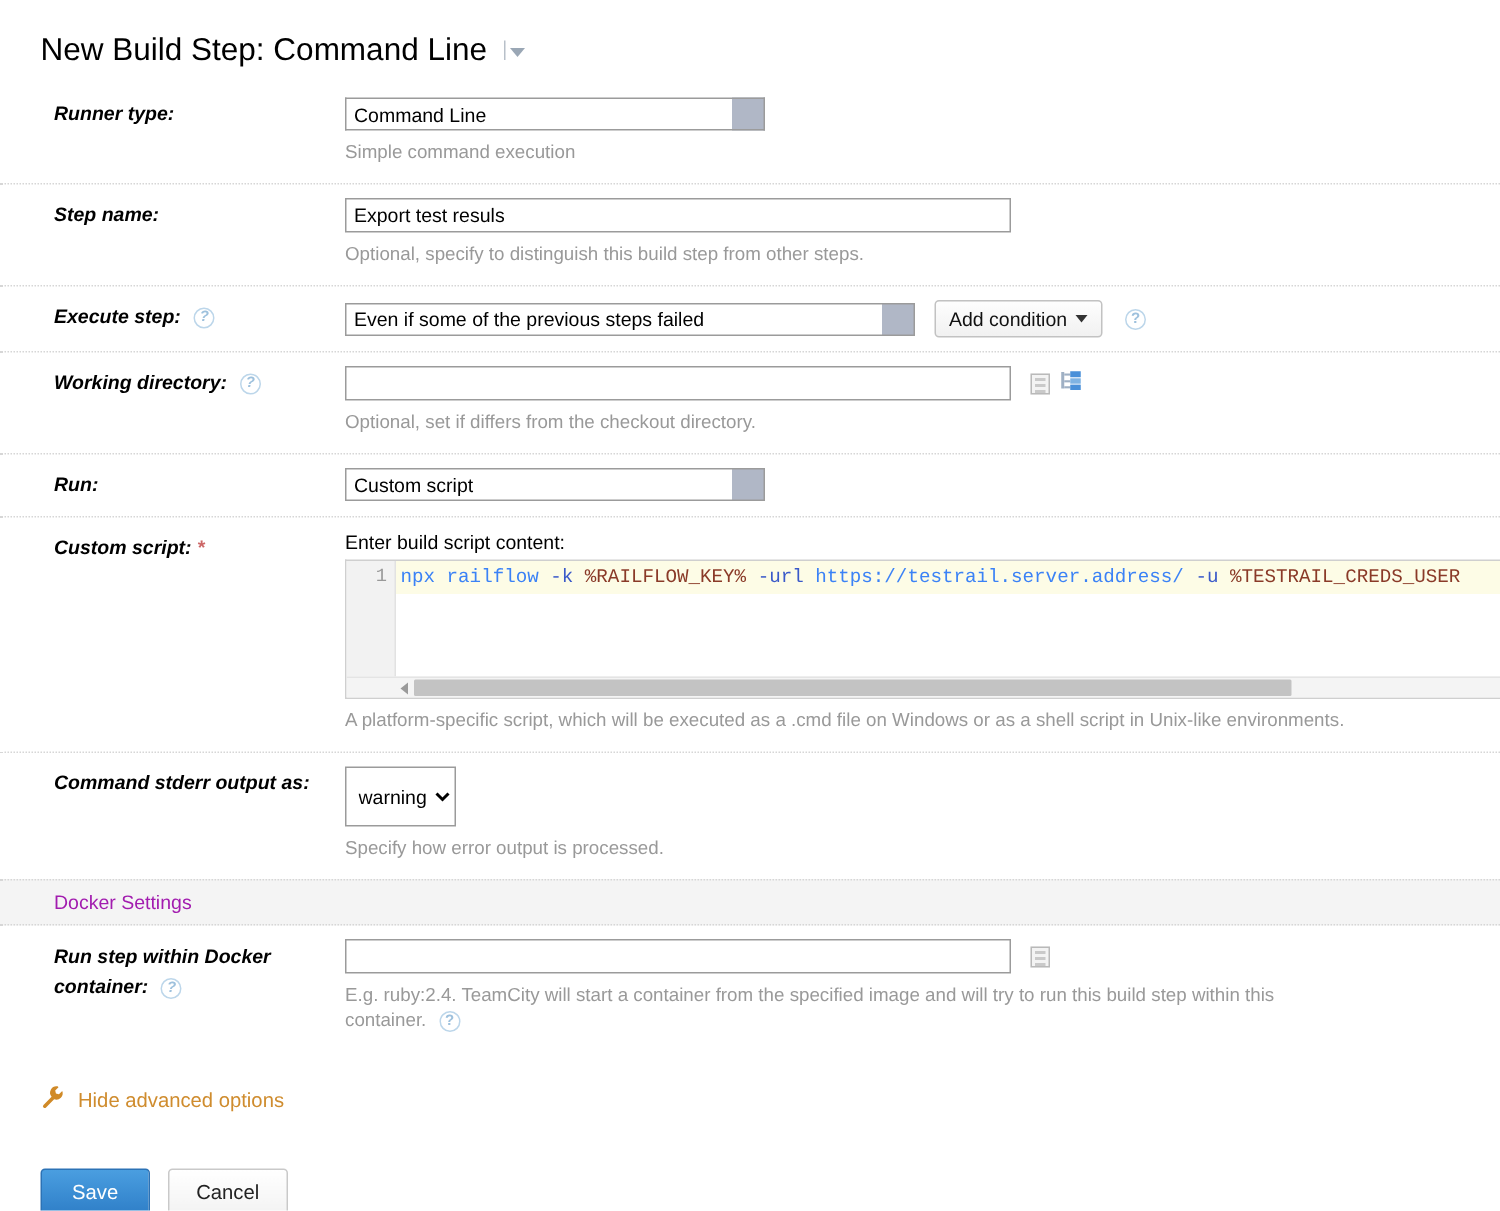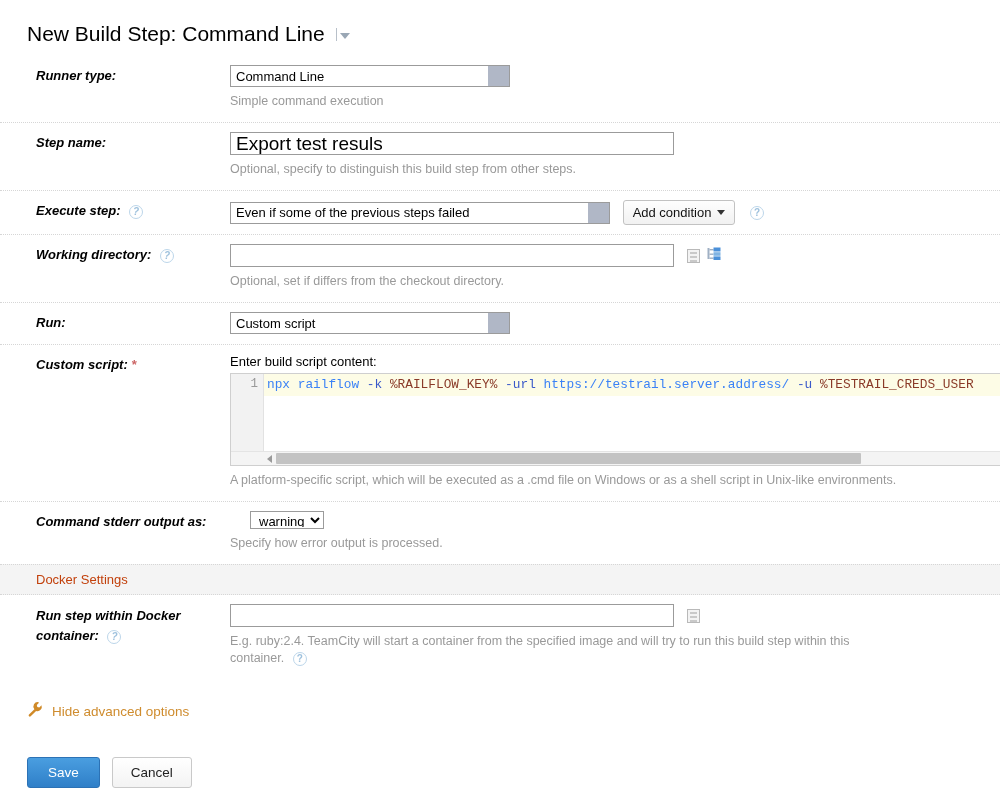--- a/index.html
+++ b/index.html
@@ -73,21 +73,21 @@
     padding:2px 5px; font-family:"Liberation Sans", sans-serif;
     font-size:13px; color:#000; background:#fff; outline:none;
   }
   .combo .drop-btn {
     width:22px; background:#b0b7c6; border:1px solid #9b9b9b; border-left:none;
     cursor:pointer;
   }
 
   .txt {
     height:23px; border:1px solid #9b9b9b; padding:2px 5px;
-    font-family:"Liberation Sans", sans-serif; font-size:19px;
+    font-family:"Liberation Sans", sans-serif; font-size:13px;
     color:#000; background:#fff; outline:none; vertical-align:middle;
   }
 
   
   .fld-icons { display:inline-flex; align-items:center; gap:7px; margin-left:9px; vertical-align:middle;}
 
   .ico-edit {
     width:13px;height:14px;border:1px solid #b9b9b9;background:#f3f3f3;
     display:inline-block; position:relative; cursor:pointer;
   }
@@ -150,30 +150,29 @@
     width:0;height:0;border-top:4px solid transparent;border-bottom:4px solid transparent;
     border-right:5px solid #9a9a9a; margin:0 4px 0 3px; cursor:pointer;
   }
   .scroll-thumb {
     height:11px; background:#c3c3c3; border-radius:1px; cursor:pointer;
     width:585px;
   }
 
   
   select.std {
-    height:18px; font-family:"Liberation Sans", sans-serif; font-size:13px;
+    height:40px; font-family:"Liberation Sans", sans-serif; font-size:13px;
     border:1px solid #9b9b9b; background:#fff; padding:1px 2px 1px 4px;
     color:#000;
-    margin-left:20px;
   }
 
   
   .section-hdr {
     background:#f4f4f4; border-top:1px dotted #d6d6d6; border-bottom:1px dotted #d6d6d6;
-    padding:7px 0 7px 36px; color:#c2410c; font-size:13px;
+    padding:7px 0 7px 36px; color:#a21caf; font-size:13px;
   }
 
   
   .adv {
     display:flex; align-items:center; gap:8px;
     padding:22px 0 0 27px; color:#d08a28; font-size:13.5px; cursor:pointer;
   }
   .adv .lbl { text-decoration:none; color:#cf8c2e; }
 
   

